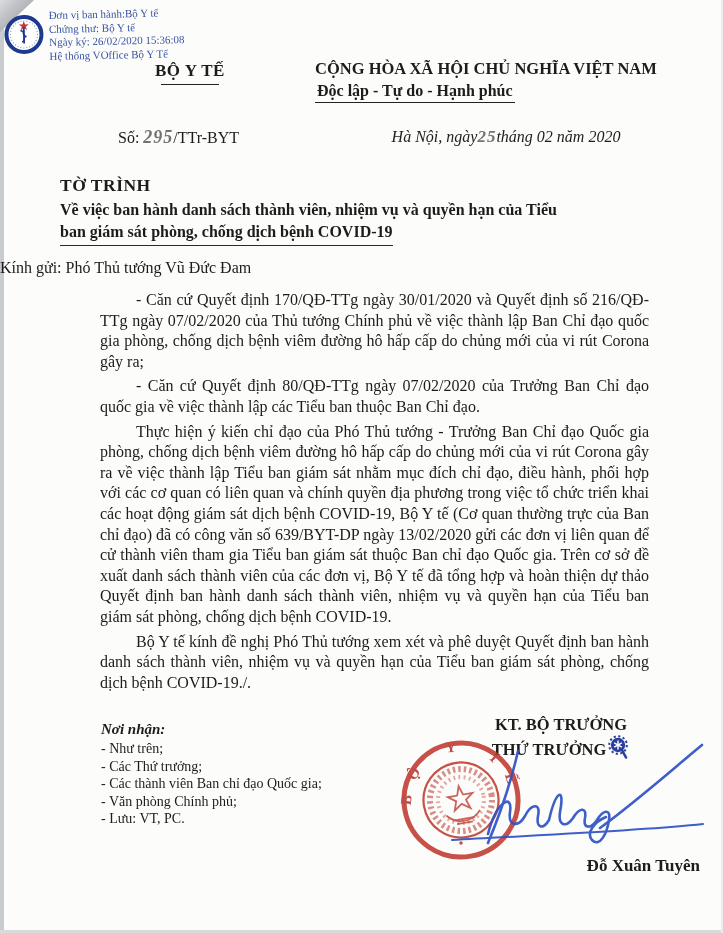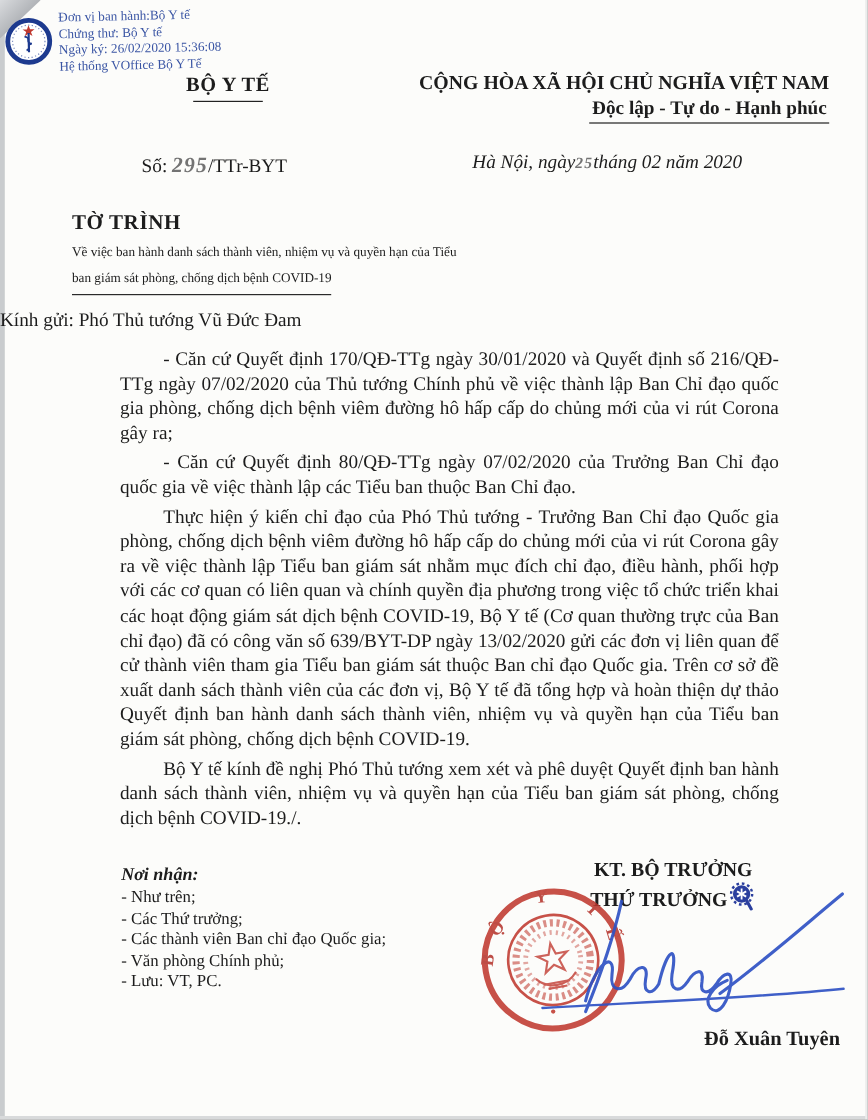--- a/index.html
+++ b/index.html
@@ -18,31 +18,31 @@
     background:linear-gradient(135deg,#d9dbde 0%,#aeb1b5 55%,#f2f2f2 56%);
     clip-path:polygon(0 0,100% 0,0 100%);
   }
   
   .stamp-block { position:absolute; left:4px; top:8px; display:flex; align-items:center; gap:5px; transform:rotate(-1.2deg); }
   .stamp-text { font-size:11px; line-height:13.5px; color:#3a55a4; white-space:nowrap; }
   
   .org-block { position:absolute; left:90px; top:61px; width:200px; text-align:center; }
   .org-name { font-weight:bold; font-size:17px; letter-spacing:.5px; }
   .org-underline { width:58px; height:0; border-bottom:1.6px solid #222; margin:3px auto 0; }
-  .rep-block { position:absolute; left:301px; top:59px; width:390px; text-align:right; }
+  .rep-block { position:absolute; left:315px; top:59px; width:390px; text-align:left; }
   .rep-name { font-weight:bold; font-size:16.5px; }
   .rep-motto { display:inline-block; font-weight:bold; font-size:16px; padding:1px 2px 2px; border-bottom:1.8px solid #222; margin-top:2px; }
   
   .doc-number { position:absolute; left:118px; top:127px; font-size:16px; }
   .hand-blue { color:#737373; font-weight:bold; font-style:italic; font-size:18px; letter-spacing:1px; }
   .place-date { position:absolute; left:360px; top:127px; width:292px; text-align:center; font-style:italic; font-size:16px; }
   
   .title-block { position:absolute; left:60px; top:175px; width:630px; text-align:left; }
   .doc-type { font-weight:bold; font-size:17.5px; letter-spacing:.5px; margin-bottom:3px; }
-  .subject { font-weight:normal; font-size:11px; line-height:22px; }
+  .subject { font-weight:bold; font-size:16px; line-height:22px; }
   .subject-u { display:inline-block; border-bottom:1.8px solid #2a2a2a; padding-bottom:2px; }
   .salutation { position:absolute; left:0; top:259px; width:723px; text-align:left; font-size:16px; }
   
   .body-text { position:absolute; left:100px; top:290px; width:549px; }
   .body-text p { font-size:16px; line-height:20.6px; text-align:justify; text-indent:36px; margin-bottom:4px; }
   
   .recipients { position:absolute; left:101px; top:721px; }
   .recipients .label { font-weight:bold; font-style:italic; font-size:15px; margin-bottom:2px; }
   .recipients .item { font-size:14px; line-height:17.6px; }
   
@@ -88,21 +88,21 @@
   <div class="rep-block">
     <div class="rep-name">CỘNG HÒA XÃ HỘI CHỦ NGHĨA VIỆT NAM</div>
     <div><span class="rep-motto">Độc lập - Tự do - Hạnh phúc</span></div>
   </div>
 
   <div class="doc-number">
     <span>Số:</span>
     <span class="hand-blue">295</span><span>/TTr-BYT</span>
   </div>
   <div class="place-date">
-    <span>Hà Nội, ngày</span><span class="hand-blue" style="font-size:13px">25</span><span>tháng 02 năm 2020</span>
+    <span>Hà Nội, ngày</span><span class="hand-blue" style="font-size:17px">25</span><span>tháng 02 năm 2020</span>
   </div>
 
   <div class="title-block">
     <div class="doc-type">TỜ TRÌNH</div>
     <div class="subject">Về việc ban hành danh sách thành viên, nhiệm vụ và quyền hạn của Tiểu</div>
     <div class="subject"><span class="subject-u">ban giám sát phòng, chống dịch bệnh COVID-19</span></div>
   </div>
 
   <div class="salutation">Kính gửi: Phó Thủ tướng Vũ Đức Đam</div>
 

